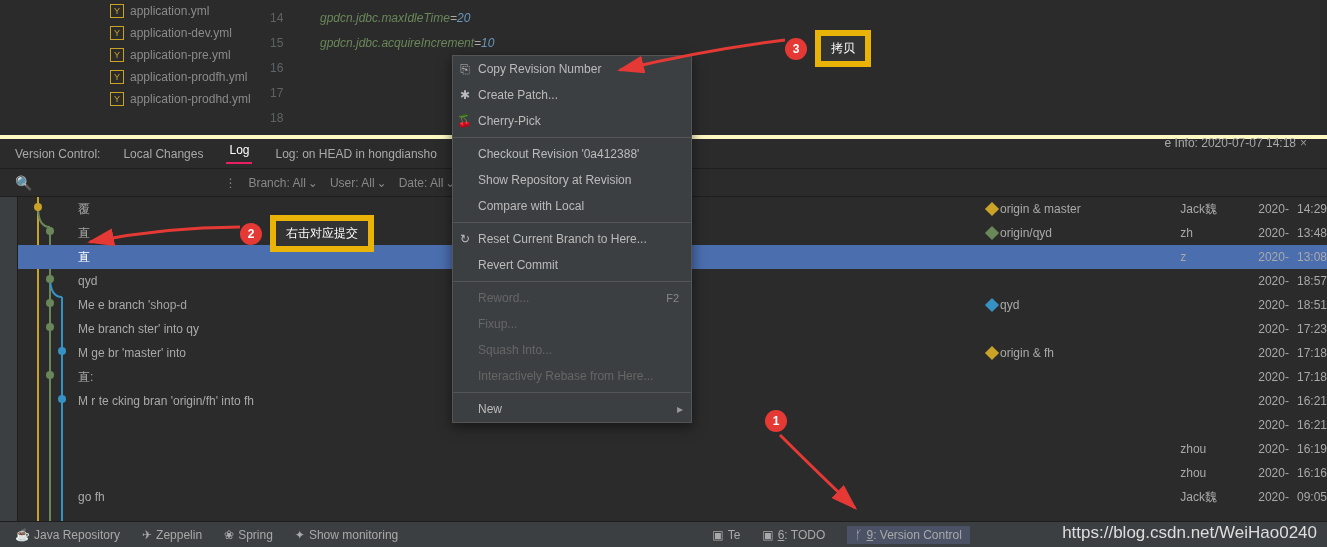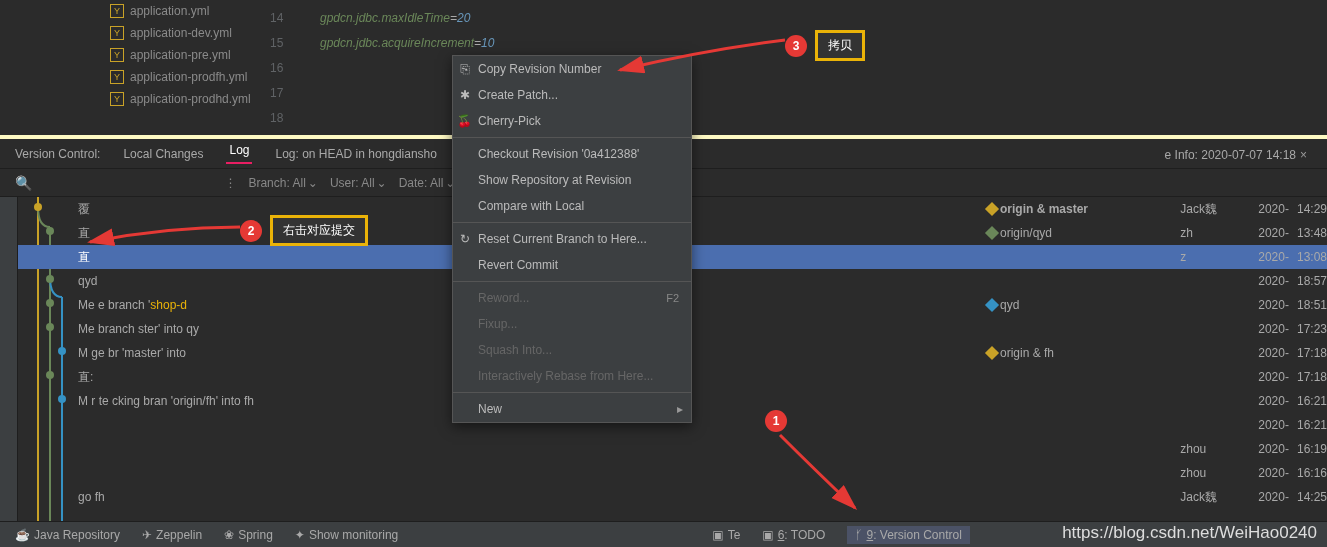--- a/index.html
+++ b/index.html
@@ -27,40 +27,40 @@
 .commit-msg{flex:1;white-space:nowrap;overflow:hidden}
 .commit-right{position:absolute;right:0;display:flex;align-items:center;gap:8px;width:340px}
 .branch-tag{display:inline-flex;align-items:center;gap:3px;font-size:11px}
 .tag-icon{width:10px;height:10px;transform:rotate(45deg);display:inline-block}
 .tag-yellow{background:#c9a227}
 .tag-green{background:#6a8759}
 .tag-blue{background:#3592c4}
 .author{min-width:70px;color:#a9a9a9}
 .date{color:#a9a9a9}
 .time{color:#a9a9a9}
-.link{color:#eab308;}
+.link{color:#a3a3a3;}
 .graph{position:absolute;left:10px;top:0;width:50px;height:100%;pointer-events:none}
 .graph svg{width:50px;height:330px}
 .context-menu{position:absolute;left:452px;top:55px;width:240px;background:#3c3f41;border:1px solid #555;box-shadow:0 4px 12px rgba(0,0,0,0.5);z-index:100}
 .menu-item{height:26px;display:flex;align-items:center;padding:0 25px;color:#bbb;cursor:pointer;position:relative}
 .menu-item.disabled{color:#666}
 .menu-sep{height:1px;background:#555;margin:3px 0}
 .menu-icon{position:absolute;left:5px;width:14px;height:14px;display:flex;align-items:center;justify-content:center}
 .menu-arrow{position:absolute;right:8px;color:#999}
 .menu-shortcut{position:absolute;right:12px;color:#888;font-size:11px}
 .bottom-bar{position:absolute;bottom:0;left:0;right:0;height:26px;background:#3c3f41;display:flex;align-items:center;padding:0 15px;gap:22px;border-top:1px solid #1e1e1e}
 .bottom-item{display:flex;align-items:center;gap:4px;color:#a9a9a9;cursor:pointer}
 .bottom-item.active{background:#4b5266;padding:2px 8px}
 .annotation{position:absolute;z-index:200}
 .anno-badge{width:22px;height:22px;border-radius:50%;background:#e53935;color:#fff;display:flex;align-items:center;justify-content:center;font-weight:bold;font-size:12px}
-.anno-label{background:#333;color:#fff;padding:4px 10px;border:3px solid #eab308}
+.anno-label{background:#333;color:#fff;padding:4px 10px;border:6px solid #eab308}
 .arrow-svg{position:absolute;z-index:150;pointer-events:none}
 .close-x{color:#999;cursor:pointer;margin-left:4px}
 .watermark{position:absolute;bottom:4px;right:10px;color:#ddd;z-index:300;font-size:17px}
-.remote-info{position:absolute;right:20px;top:148px;color:#a9a9a9}
+.remote-info{position:absolute;right:20px;top:136px;color:#a9a9a9}
 </style>
 </head>
 <body>
 
 <div class="top-area">
   <div class="file-tree">
     <div class="file-item">
         <span class="file-icon">Y</span>
         <span>application.yml</span>
       </div>
@@ -145,21 +145,21 @@
           <circle cx="22" cy="106" r="4" fill="#6a8759"></circle>
           <circle cx="22" cy="130" r="4" fill="#6a8759"></circle>
           <circle cx="34" cy="154" r="4" fill="#3592c4"></circle>
           <circle cx="22" cy="178" r="4" fill="#6a8759"></circle>
           <circle cx="34" cy="202" r="4" fill="#3592c4"></circle>
         </svg>
       </div>
     <div class="commit-row">
           <span class="commit-msg">覆</span>
           <div class="commit-right">
-            <span style="flex: 1 1 0%; font-weight: bold;"><span class="branch-tag">
+            <span style="flex: 1 1 0%;"><span class="branch-tag">
                 <span class="tag-icon tag-yellow"></span>
                 <span>origin &amp; master</span>
               </span></span>
             <span class="author">Jack魏</span>
             <span class="date">2020-</span>
             <span class="time">14:29</span>
           </div>
         </div>
         <div class="commit-row">
           <span class="commit-msg">直</span>
@@ -268,21 +268,21 @@
             <span class="date">2020-</span>
             <span class="time">16:16</span>
           </div>
         </div>
         <div class="commit-row">
           <span class="commit-msg">    go                        fh</span>
           <div class="commit-right">
             <span style="flex: 1 1 0%;"></span>
             <span class="author">Jack魏</span>
             <span class="date">2020-</span>
-            <span class="time">14:25</span>
+            <span class="time">09:05</span>
           </div>
         </div>
       </div>
   </div>
 </div>
 
 <div class="context-menu" id="ctx-menu">
     <div class="menu-item">
       <span class="menu-icon">⎘</span>
       <span>Copy Revision Number</span>

